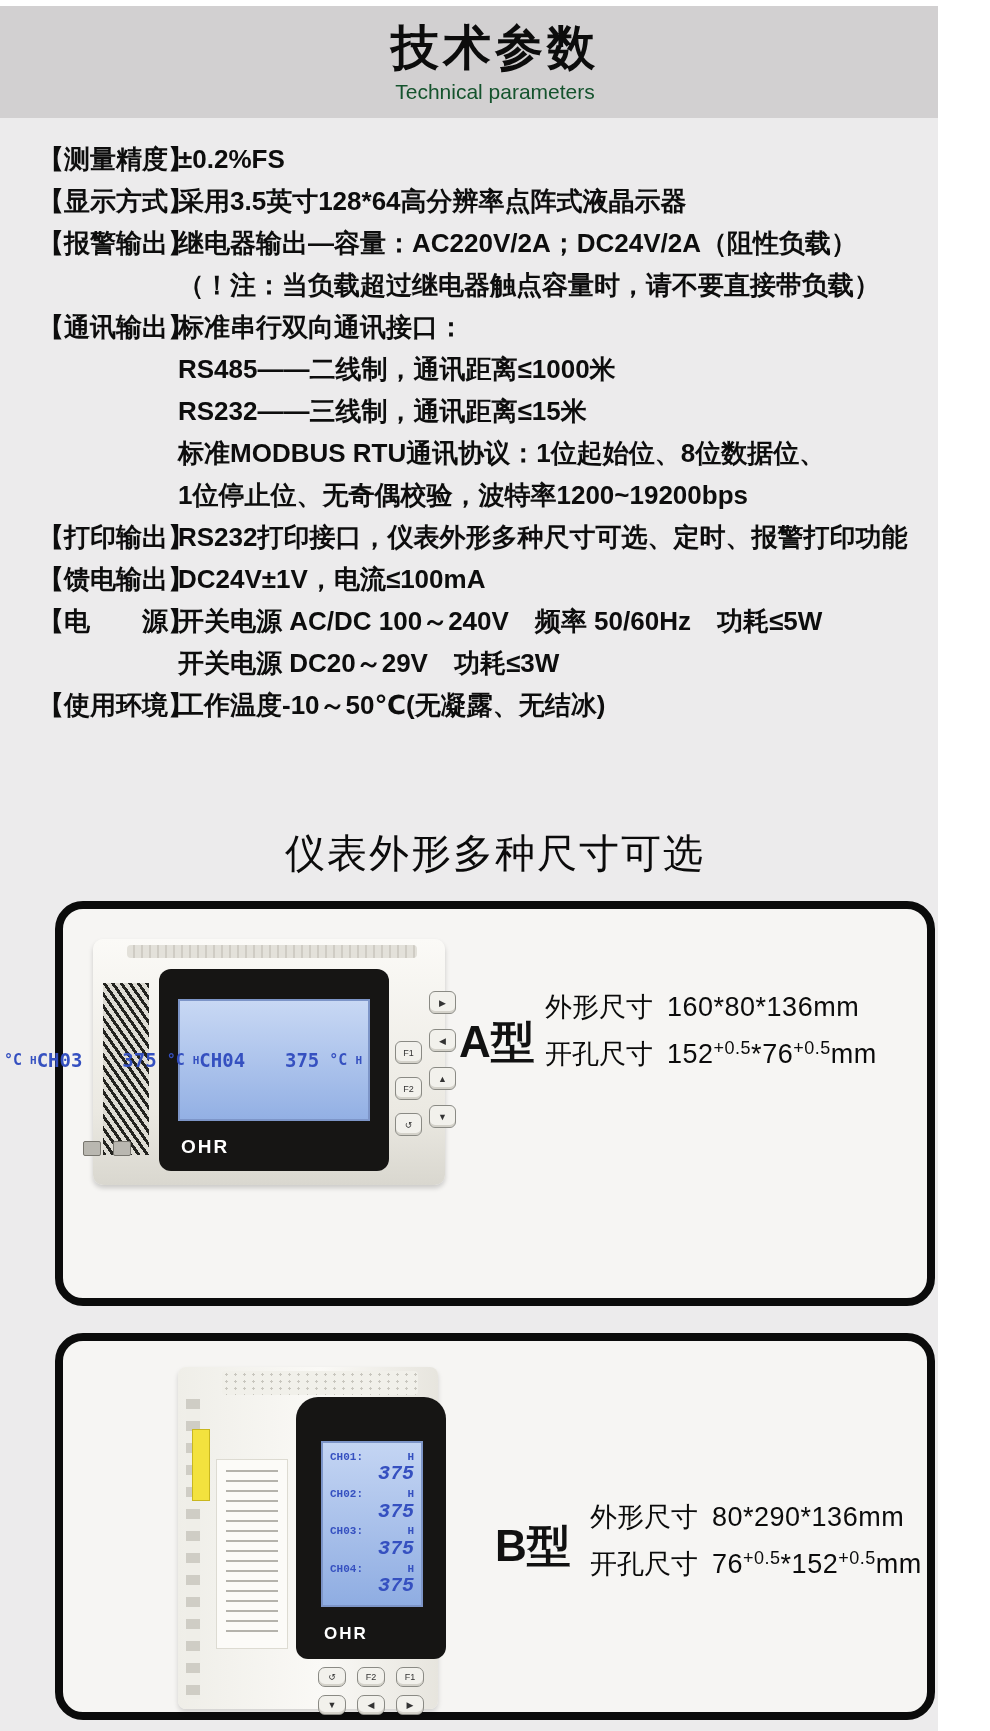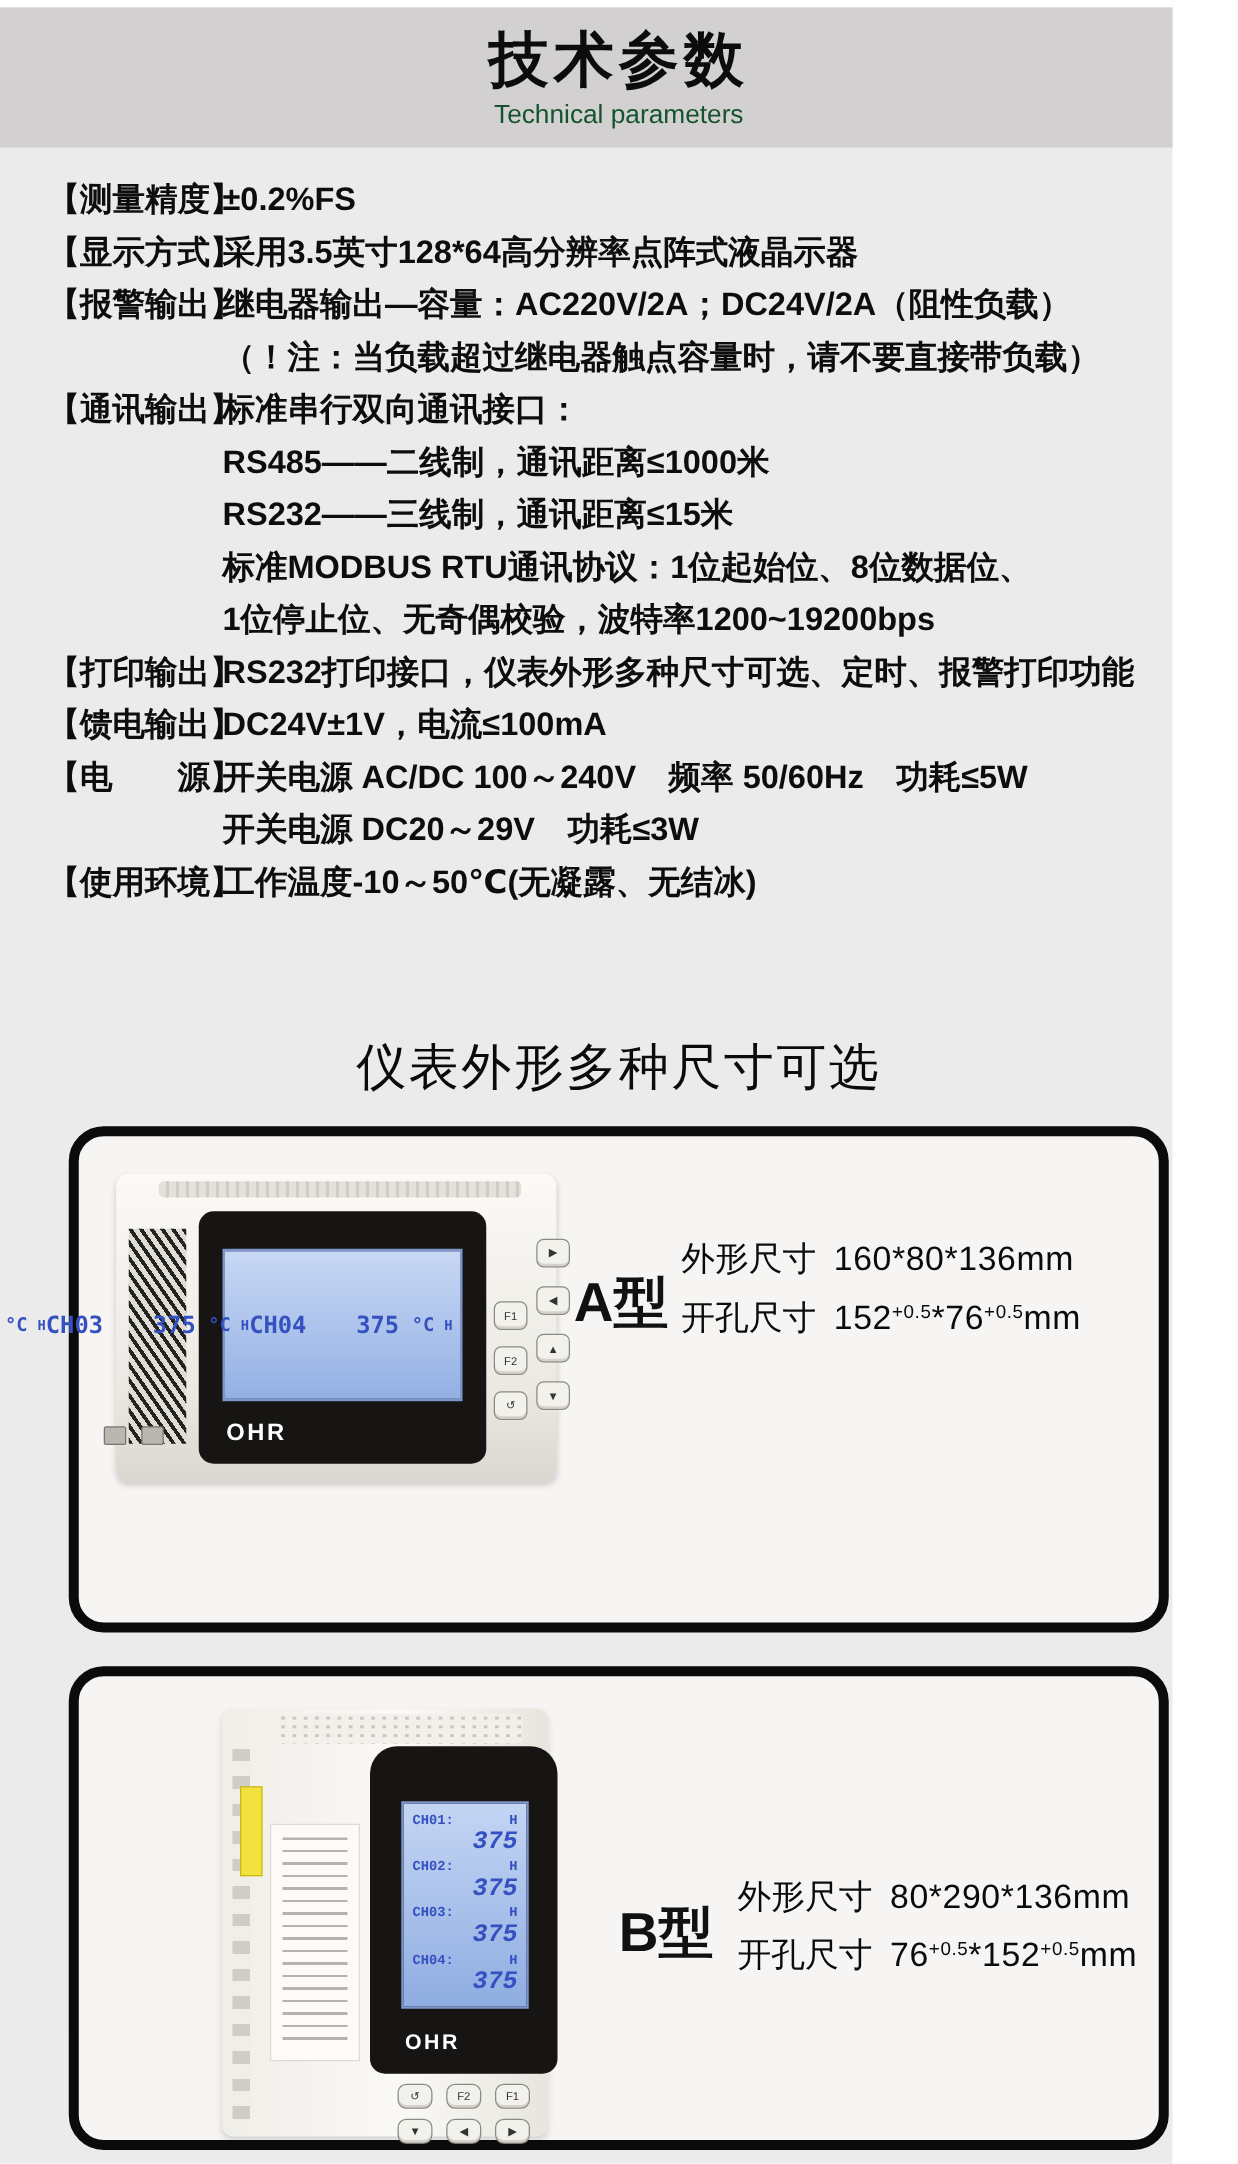--- a/index.html
+++ b/index.html
@@ -25,21 +25,21 @@
   .card-b{top:1333px;height:387px;}
   .model-label{position:absolute;font-size:44px;font-weight:600;color:#111;}
   .card-a .model-label{left:396px;top:104px;}
   .card-b .model-label{left:432px;top:176px;}
   .dims{position:absolute;}
   .card-a .dims{left:482px;top:80px;}
   .card-b .dims{left:527px;top:158px;}
   .dim-row{display:flex;align-items:baseline;height:47px;font-weight:400;color:#0b0b0b;}
   .dim-label{font-size:27px;width:122px;flex:0 0 122px;}
   .dim-value{font-size:27px;letter-spacing:0.5px;white-space:nowrap;}
-  .sup{font-size:15px;position:relative;top:-9px;}
+  .sup{font-size:18px;position:relative;top:-9px;}
   
   .dev-a{position:absolute;left:18px;top:12px;width:375px;height:278px;}
   .a-case{position:absolute;left:12px;top:18px;width:352px;height:246px;border-radius:10px;
           background:linear-gradient(180deg,#fbfaf7,#ebe9e2 70%,#d9d7cf);box-shadow:0 3px 5px rgba(0,0,0,0.18);}
   .a-top{position:absolute;left:34px;top:6px;width:290px;height:13px;border-radius:4px;
          background:repeating-linear-gradient(90deg,#e3e1da 0 6px,#cfccc4 6px 8px);}
   .a-vent{position:absolute;left:10px;top:44px;width:46px;height:172px;
           background:repeating-linear-gradient(55deg,#23231f 0 3px,#dedcd4 3px 7px);}
   .a-screws{position:absolute;left:2px;top:220px;display:flex;gap:12px;}
   .screw{width:16px;height:13px;background:#b9b7b0;border:1px solid #77756e;border-radius:2px;}

